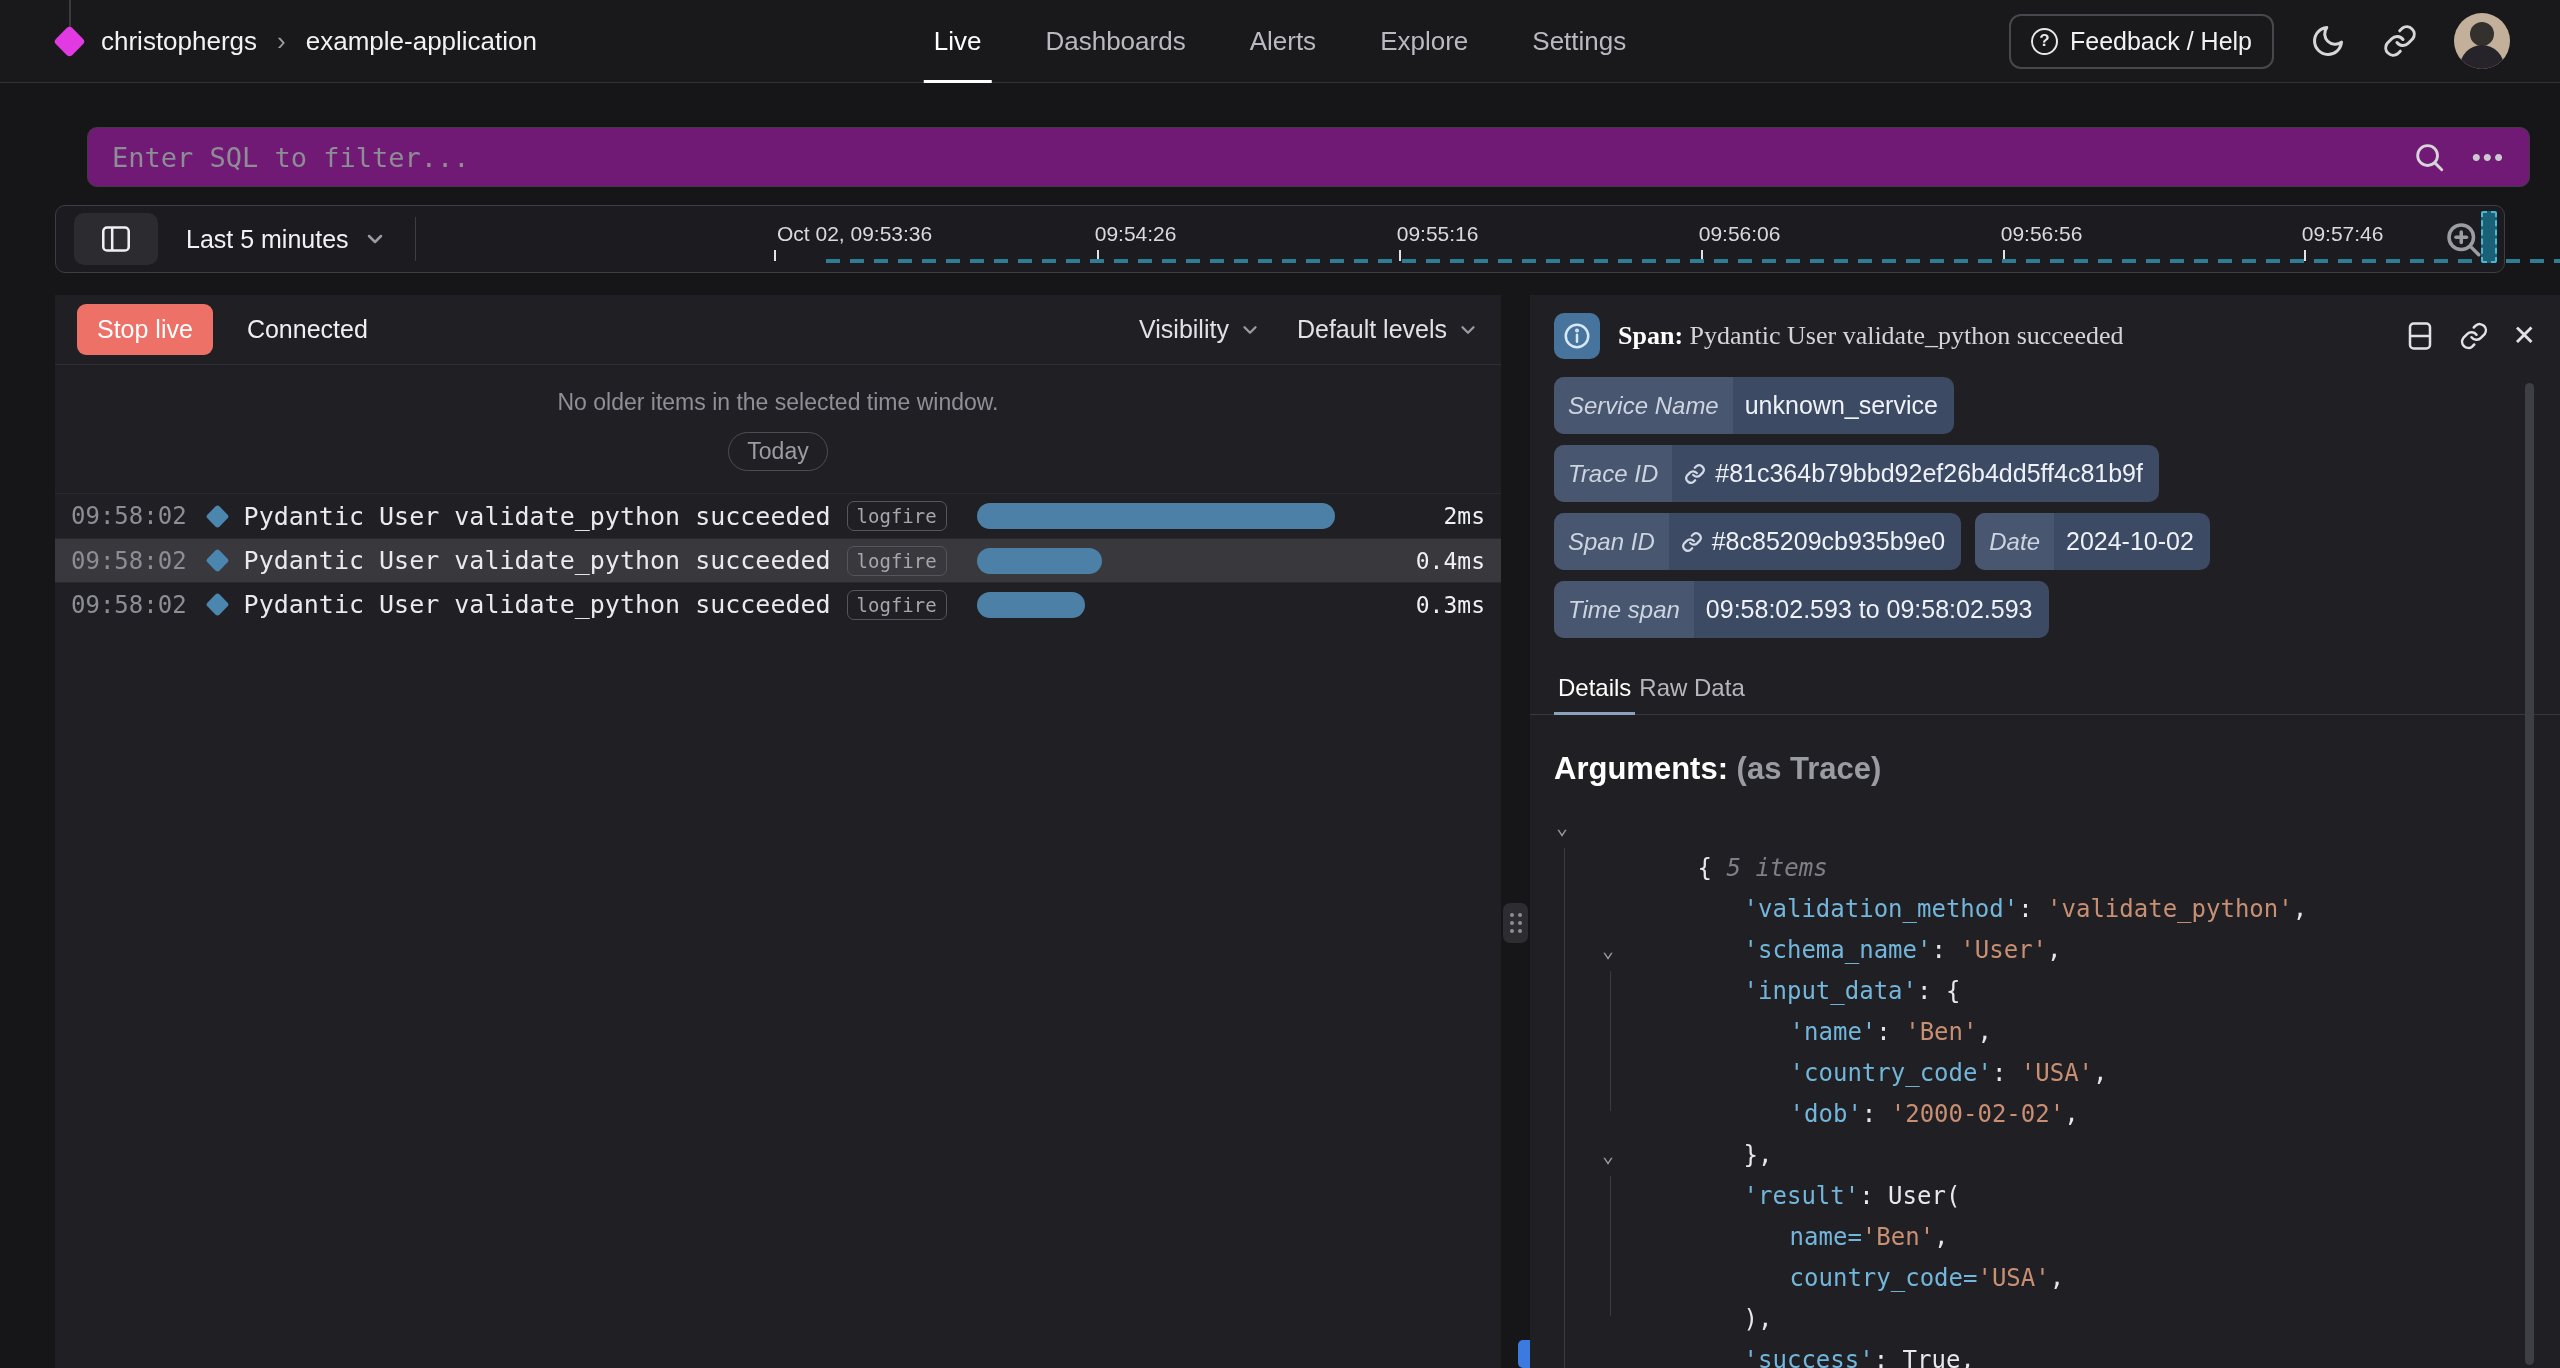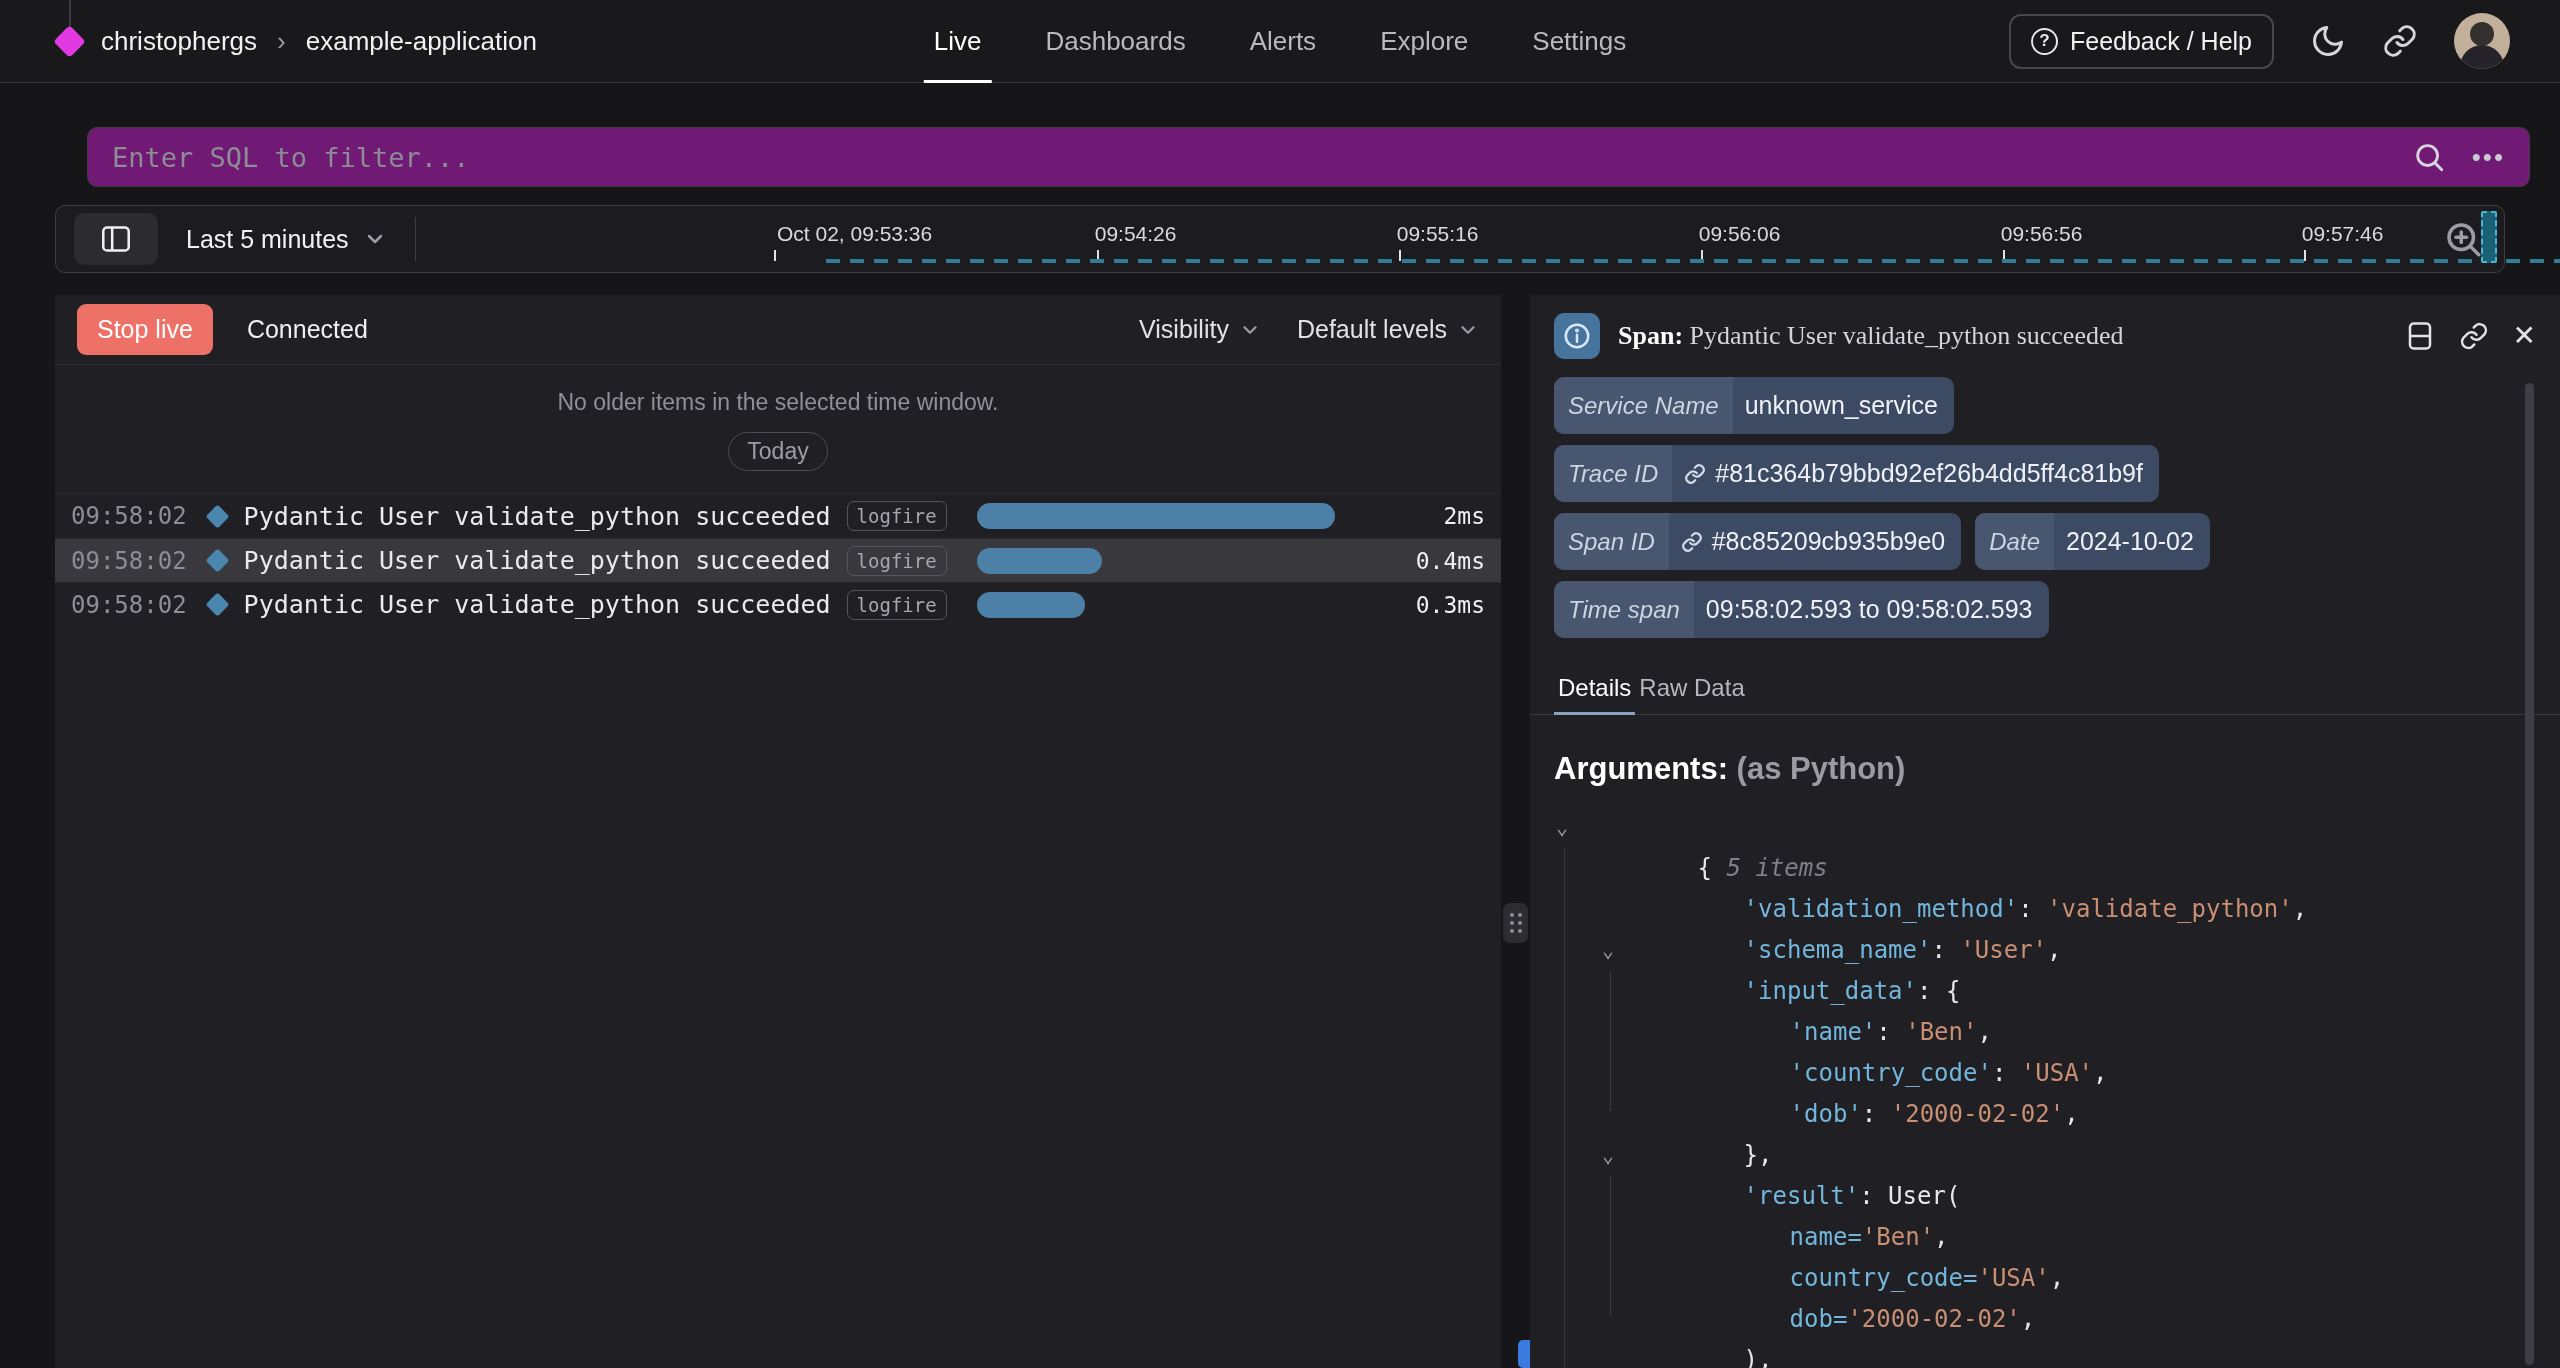--- a/index.html
+++ b/index.html
@@ -373,21 +373,21 @@
       </div>
     </div>
 
     <div class="detail-tabs">
       <div class="dtab active">Details</div>
       <div class="dtab">Raw Data</div>
     </div>
 
     <div class="args-heading">
       <span style="color:#ffffff">Arguments:</span>
-      <span>(as Python)</span>
+      <span>(as Trace)</span>
     </div>
 
     <div class="code">
       <div class="guide g-root"></div>
       <div class="guide g-input"></div>
       <div class="guide g-result"></div>
 
       <div class="cl l0">
         <span class="chev">⌄</span><span class="tk-p">{ </span><span class="tk-m">5 items</span>
       </div>
@@ -414,23 +414,20 @@
       </div>
       <div class="cl l1">
         <span class="chev">⌄</span><span class="tk-k">'result'</span><span class="tk-p">: User(</span>
       </div>
       <div class="cl l2">
         <span class="tk-k">name=</span><span class="tk-s">'Ben'</span><span class="tk-p">,</span>
       </div>
       <div class="cl l2">
         <span class="tk-k">country_code=</span><span class="tk-s">'USA'</span><span class="tk-p">,</span>
       </div>
-      <div class="cl l2">
-        <span class="tk-k">dob=</span><span class="tk-s">'2000-02-02'</span><span class="tk-p">,</span>
-      </div>
       <div class="cl l1">
         <span class="tk-p">),</span>
       </div>
       <div class="cl l1">
         <span class="tk-k">'success'</span><span class="tk-p">: True,</span>
       </div>
       <div class="cl l0">
         <span class="tk-p">}</span>
       </div>
     </div>

